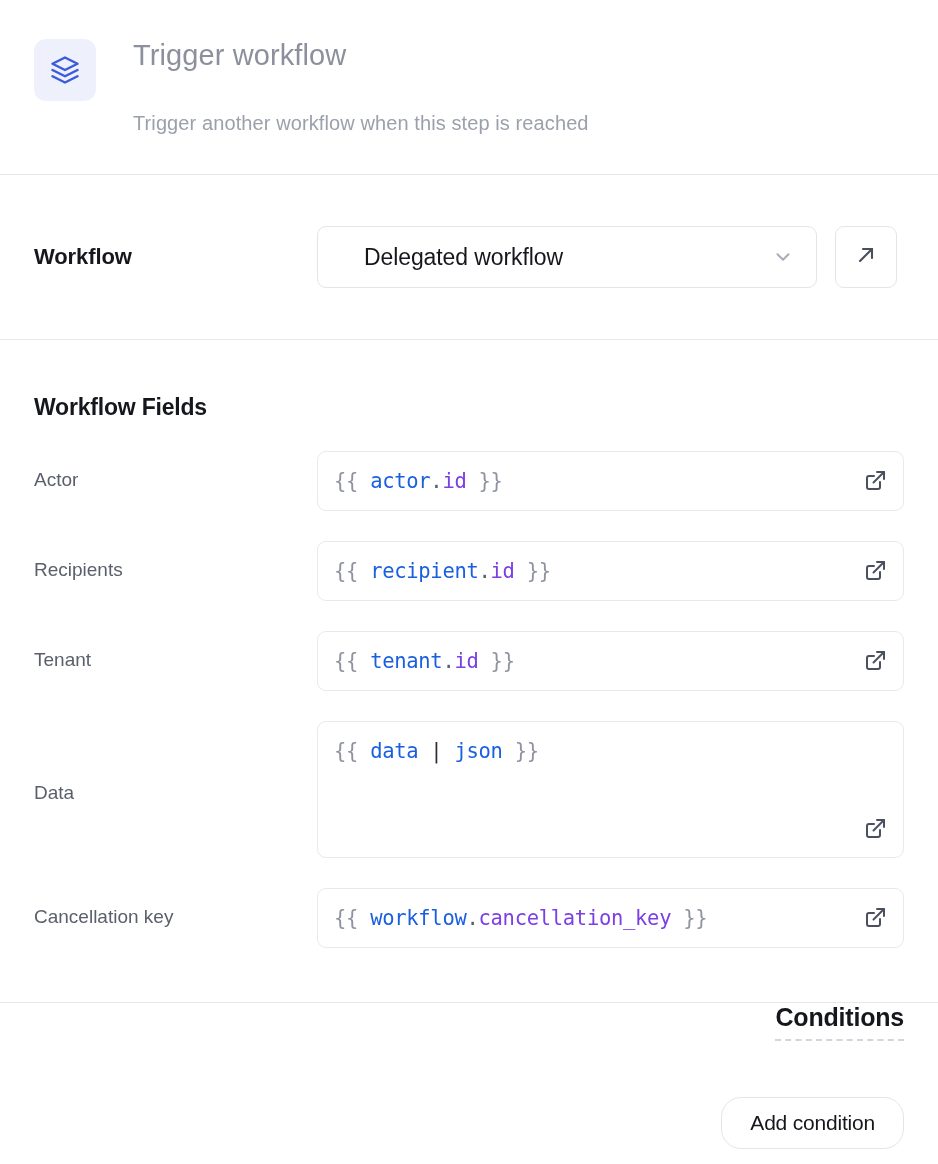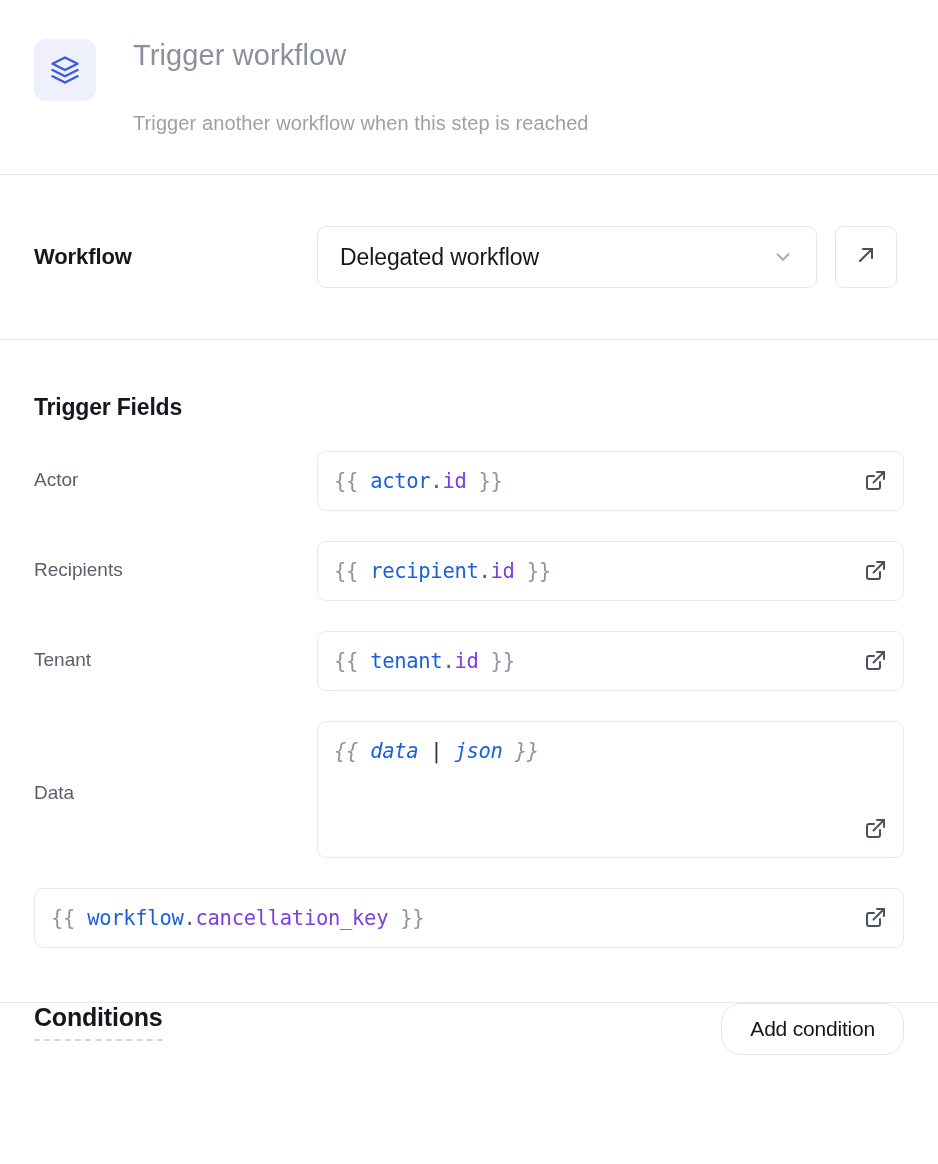--- a/index.html
+++ b/index.html
@@ -92,21 +92,21 @@
     border: 1.5px solid #e3e5ea;
     border-radius: 9px;
     background: #ffffff;
     display: flex;
     align-items: center;
     padding: 0 22px;
     font-size: 23px;
     color: #15171c;
     cursor: pointer;
   }
-  .select-value { flex: 1; letter-spacing: -0.1px; }
+  .select-value { flex: 1; letter-spacing: -0.1px; margin-left: 24px; }
   .chevron-icon {
     width: 22px;
     height: 22px;
     display: flex;
     align-items: center;
     justify-content: center;
     color: #a9adb8;
   }
   .open-btn {
     width: 62px;
@@ -153,21 +153,21 @@
   .code-box {
     position: relative;
     flex: 1;
     border: 1.5px solid #e8e9ee;
     border-radius: 9px;
     background: #ffffff;
     min-height: 58px;
     padding: 14px 58px 14px 16px;
     cursor: text;
   }
-  .code-box.tall { min-height: 137px; font-style: italic; }
+  .code-box.tall { min-height: 137px; }
 
   .code-text {
     font-family: "DejaVu Sans Mono", monospace;
     font-size: 20.5px;
     line-height: 30px;
     white-space: pre;
     letter-spacing: -0.3px;
   }
   .tok-brace  { color: #8e939f; }
   .tok-var    { color: #1a5fe0; }
@@ -194,24 +194,25 @@
 
   
   .bottom-divider {
     margin-top: 54px;
     height: 1px;
     background: #e7e8ef;
     width: 100%;
   }
   .conditions-row {
     display: flex;
-    align-items: flex-start;
+    align-items: flex-end;
     justify-content: space-between;
     padding: 0 34px;
     height: 146px;
+    flex-direction: column;
   }
   .conditions-title {
     font-size: 25px;
     font-weight: 700;
     color: #15171c;
     border-bottom: 2px dashed #d3d5dc;
     padding-bottom: 7px;
     letter-spacing: -0.2px;
     display: inline-block;
     cursor: help;
@@ -271,21 +272,21 @@
           <line x1="6" y1="18" x2="18" y2="6"></line>
           <polyline points="9 6 18 6 18 15"></polyline>
         </svg>
       </span>
     </div>
   </div>
 
   <div class="divider"></div>
 
   <div class="fields-section">
-    <div class="section-heading">Trigger Fields</div>
+    <div class="section-heading">Workflow Fields</div>
 
     <div id="fields-container">
         <div class="field-row">
           <div class="field-label">Actor</div>
           <div class="code-box">
             <div class="code-text"><span class="tok-brace">{{ </span><span class="tok-var">actor</span><span class="tok-dot">.</span><span class="tok-prop">id</span><span class="tok-brace"> }}</span></div>
             <span class="ext-link-btn">
               <svg width="24" height="24" viewBox="0 0 24 24" fill="none" stroke="currentColor" stroke-width="2" stroke-linecap="round" stroke-linejoin="round">
                 <path d="M17 13v5a2 2 0 0 1-2 2H6a2 2 0 0 1-2-2V9a2 2 0 0 1 2-2h5"></path>
                 <polyline points="14 3 21 3 21 10"></polyline>
@@ -327,20 +328,21 @@
             <span class="ext-link-btn">
               <svg width="24" height="24" viewBox="0 0 24 24" fill="none" stroke="currentColor" stroke-width="2" stroke-linecap="round" stroke-linejoin="round">
                 <path d="M17 13v5a2 2 0 0 1-2 2H6a2 2 0 0 1-2-2V9a2 2 0 0 1 2-2h5"></path>
                 <polyline points="14 3 21 3 21 10"></polyline>
                 <line x1="10.5" y1="13.5" x2="21" y2="3"></line>
               </svg>
             </span>
           </div>
         </div>
         <div class="field-row">
+          <div class="field-label">Cancellation key</div>
           <div class="code-box">
             <div class="code-text"><span class="tok-brace">{{ </span><span class="tok-var">workflow</span><span class="tok-dot">.</span><span class="tok-prop">cancellation_key</span><span class="tok-brace"> }}</span></div>
             <span class="ext-link-btn">
               <svg width="24" height="24" viewBox="0 0 24 24" fill="none" stroke="currentColor" stroke-width="2" stroke-linecap="round" stroke-linejoin="round">
                 <path d="M17 13v5a2 2 0 0 1-2 2H6a2 2 0 0 1-2-2V9a2 2 0 0 1 2-2h5"></path>
                 <polyline points="14 3 21 3 21 10"></polyline>
                 <line x1="10.5" y1="13.5" x2="21" y2="3"></line>
               </svg>
             </span>
           </div>

